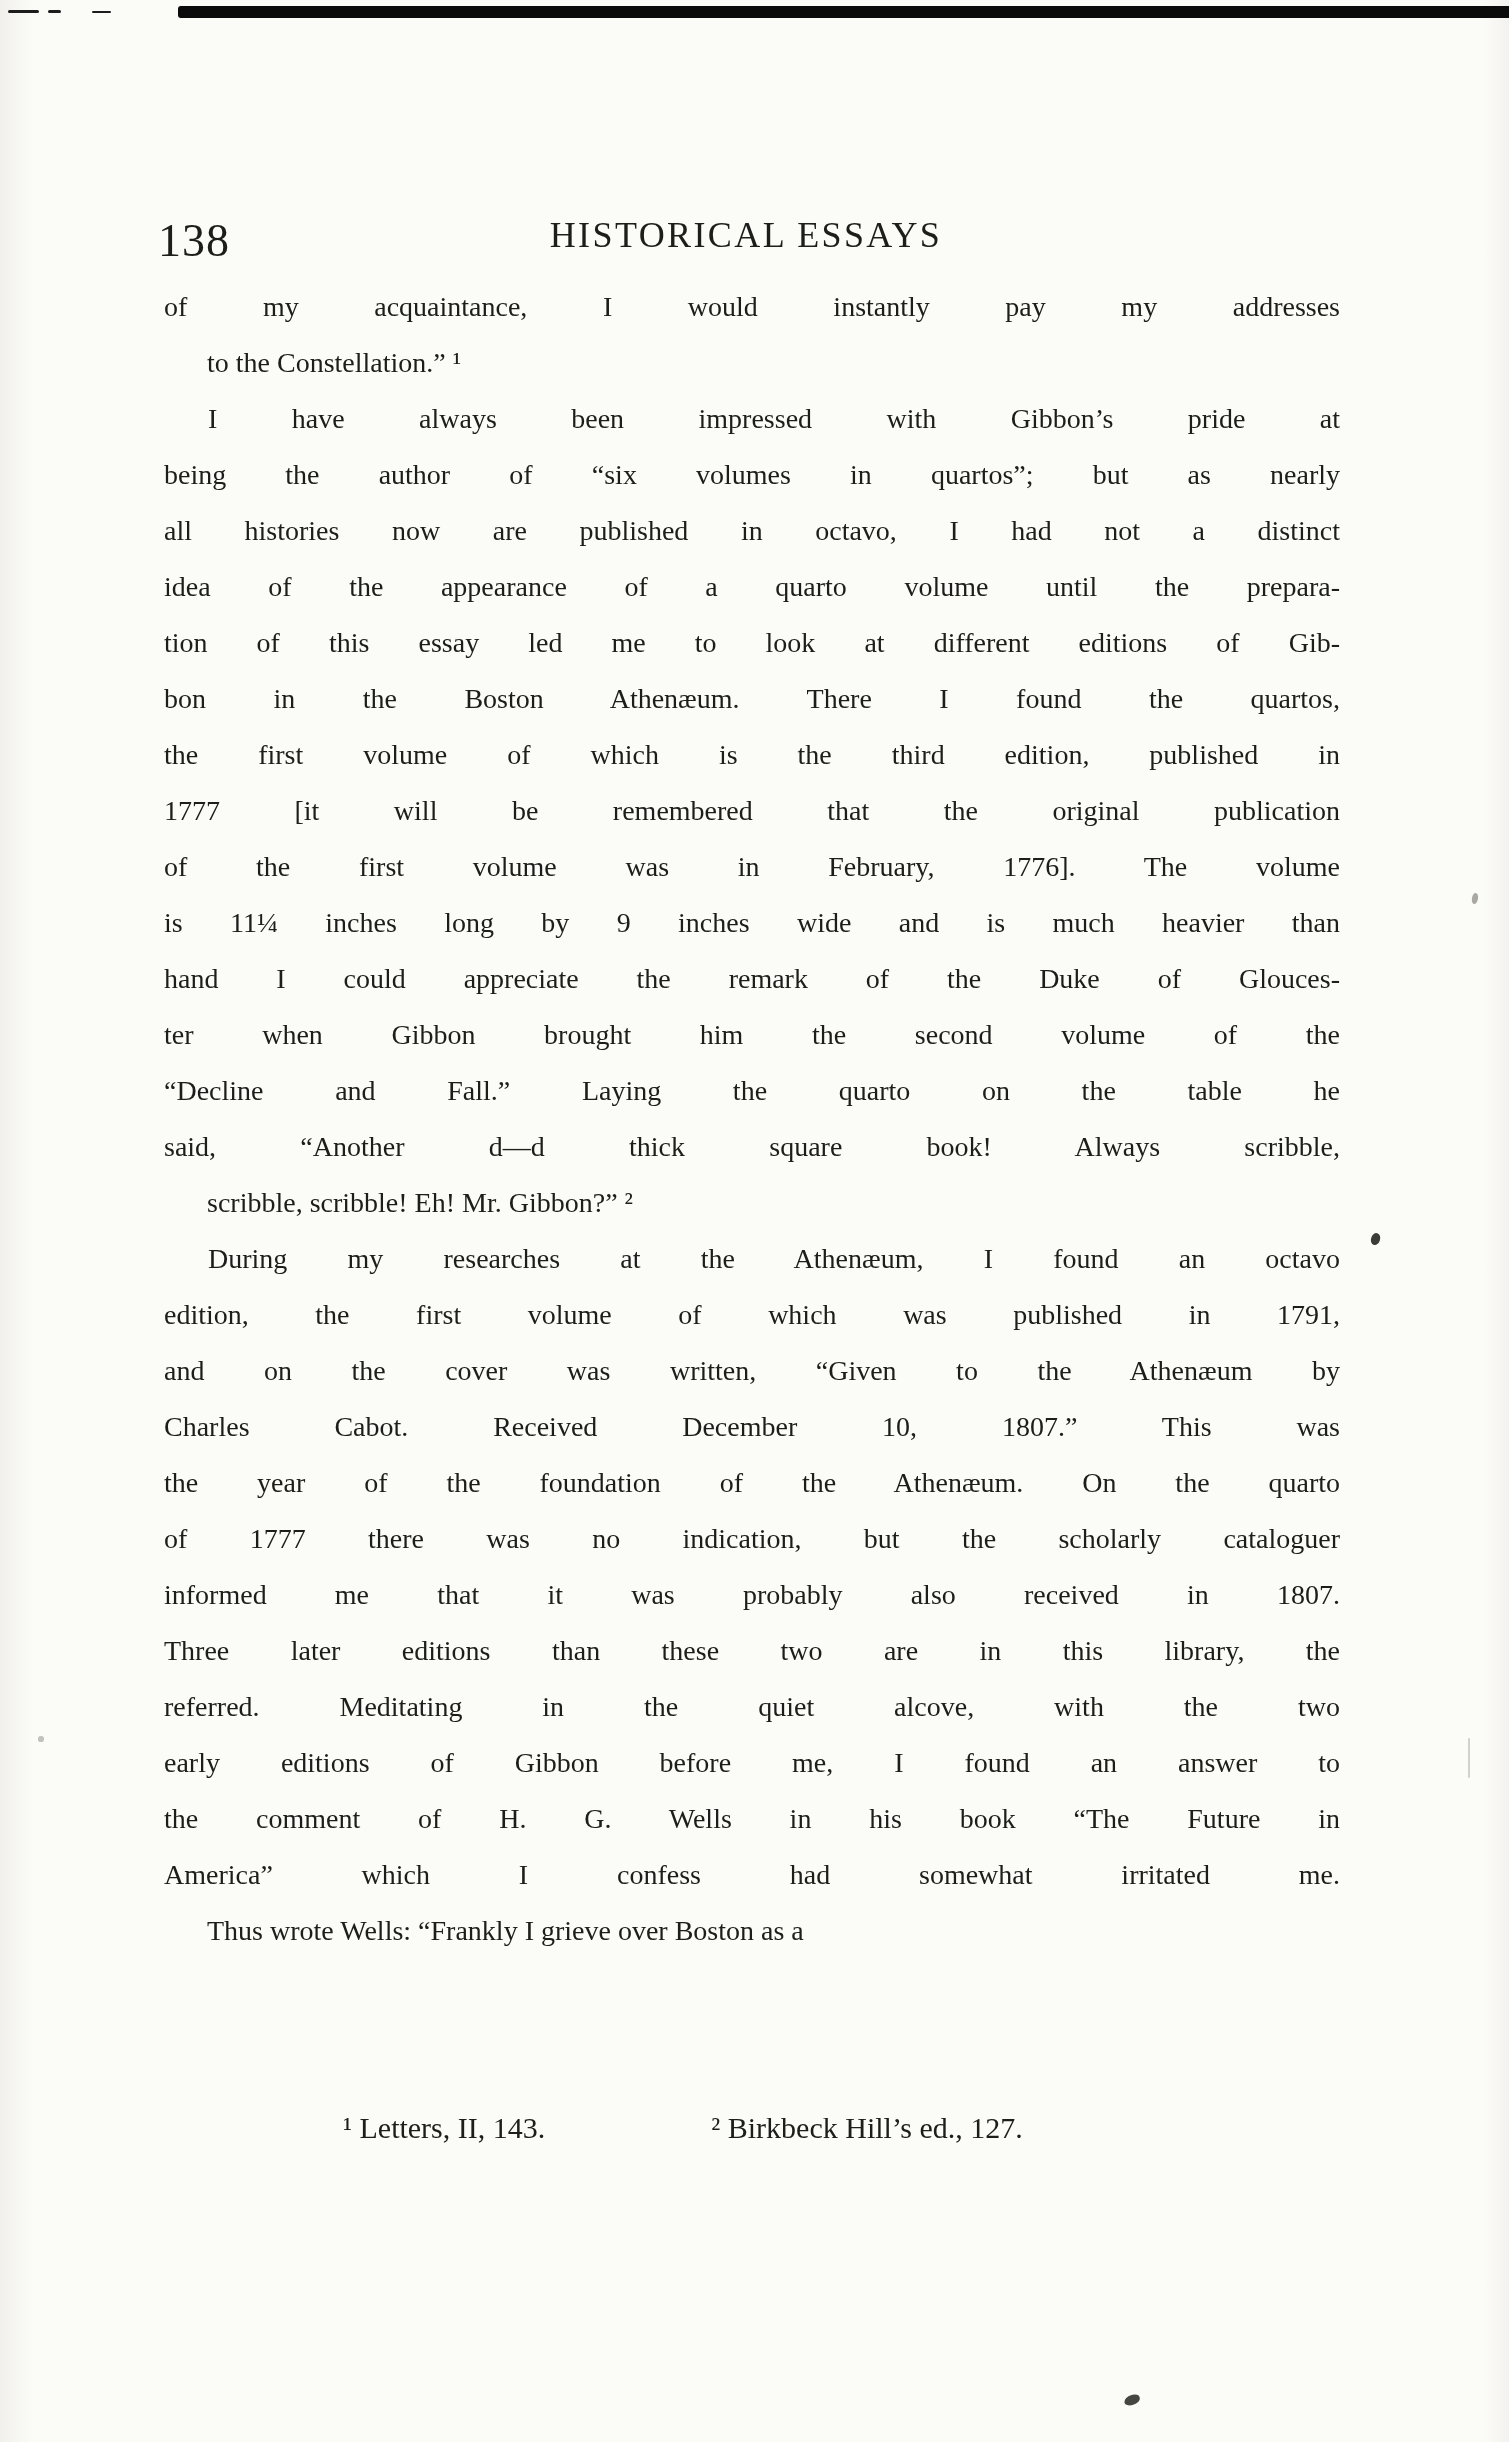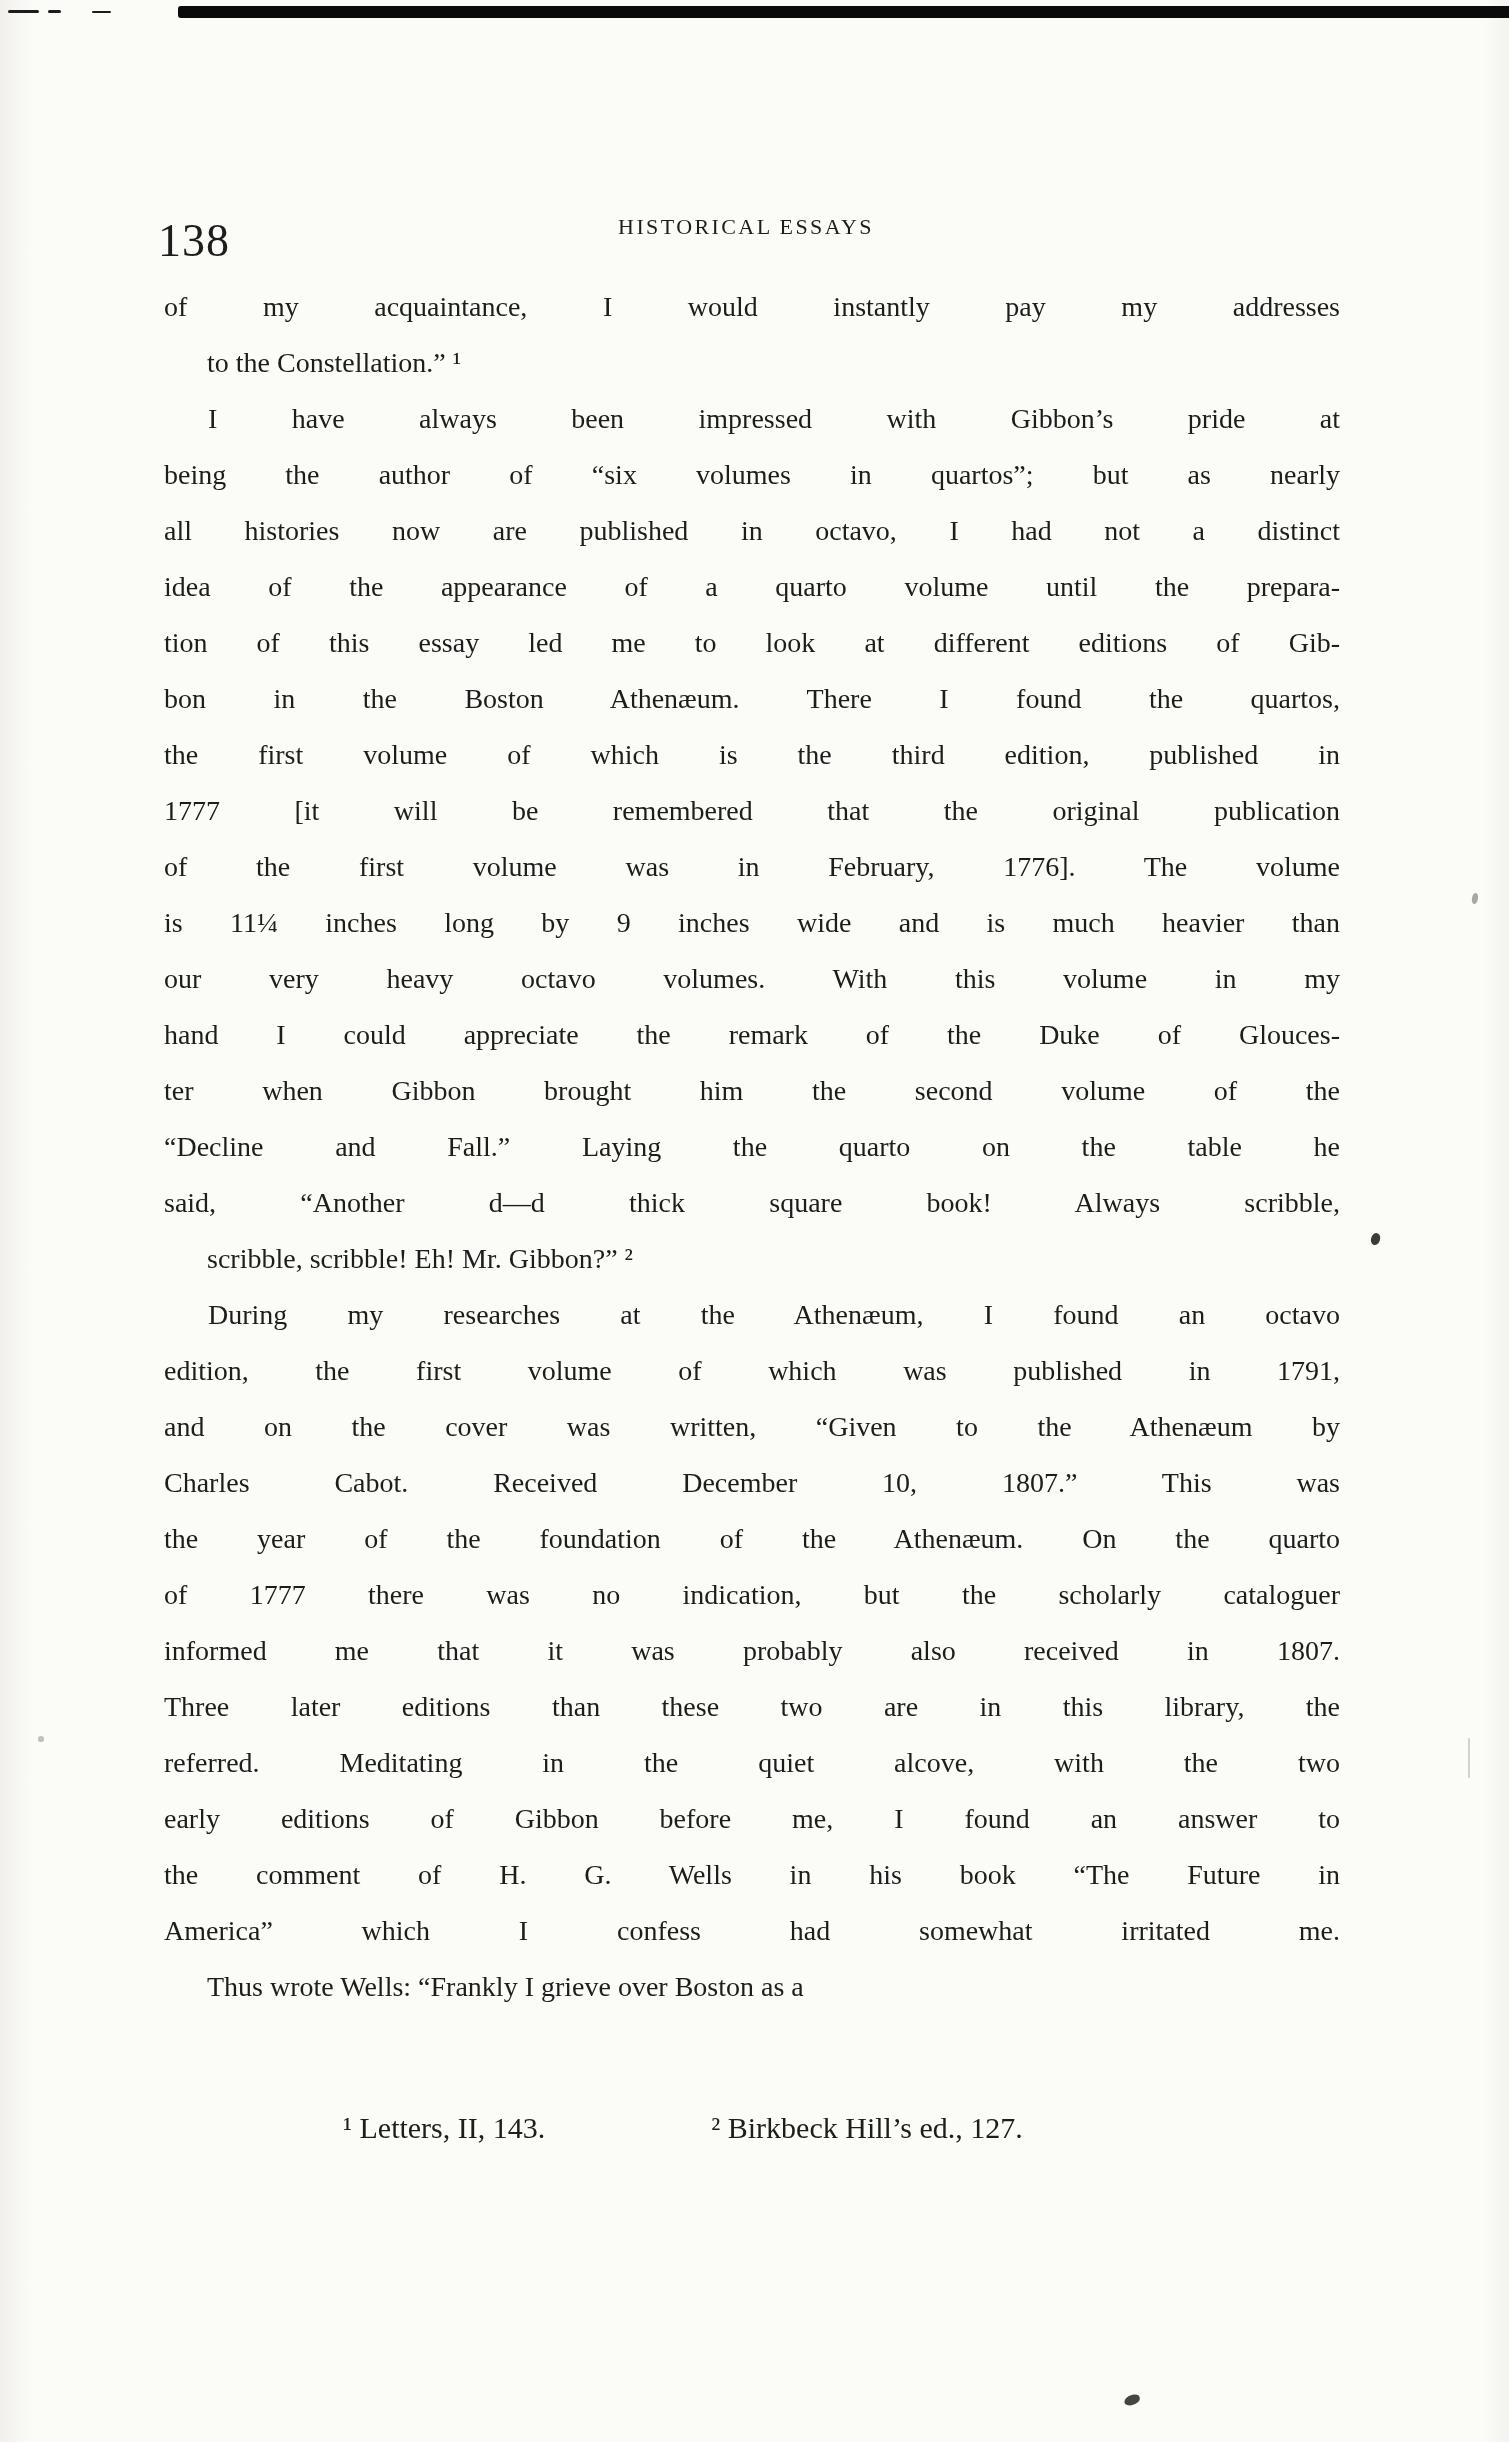--- a/index.html
+++ b/index.html
@@ -34,21 +34,21 @@
   
   .running-header{
     position:absolute;left:158px;top:214px;width:1176px;height:48px;
   }
   .pagenum{
     position:absolute;left:0;top:0;
     font-size:46px;letter-spacing:1px;
   }
   .head{
     display:block;text-align:center;
-    font-size:22px;letter-spacing:2.4px;
+    font-size:36px;letter-spacing:2.4px;
   }
 
   
   .text-block{
     position:absolute;left:164px;top:279px;width:1176px;
     font-size:28px;line-height:56px;
   }
   .line{
     text-align:justify;
     text-align-last:justify;
@@ -92,21 +92,20 @@
       <div class="line indent">I have always been impressed with Gibbon’s pride at</div>
       <div class="line">being the author of “six volumes in quartos”; but as nearly</div>
       <div class="line">all histories now are published in octavo, I had not a distinct</div>
       <div class="line">idea of the appearance of a quarto volume until the prepara-</div>
       <div class="line">tion of this essay led me to look at different editions of Gib-</div>
       <div class="line">bon in the Boston Athenæum.  There I found the quartos,</div>
       <div class="line">the first volume of which is the third edition, published in</div>
       <div class="line">1777 [it will be remembered that the original publication</div>
       <div class="line">of the first volume was in February, 1776].  The volume</div>
       <div class="line">is 11¼ inches long by 9 inches wide and is much heavier than</div>
-      <div class="line">our very heavy octavo volumes.  With this volume in my</div>
       <div class="line">hand I could appreciate the remark of the Duke of Glouces-</div>
       <div class="line">ter when Gibbon brought him the second volume of the</div>
       <div class="line">“Decline and Fall.”  Laying the quarto on the table he</div>
       <div class="line">said, “Another d—d thick square book!  Always scribble,</div>
       <div class="line last">scribble, scribble!  Eh!  Mr. Gibbon?” ²</div>
       <div class="line indent">During my researches at the Athenæum, I found an octavo</div>
       <div class="line">edition, the first volume of which was published in 1791,</div>
       <div class="line">and on the cover was written, “Given to the Athenæum by</div>
       <div class="line">Charles Cabot.  Received December 10, 1807.”  This was</div>
       <div class="line">the year of the foundation of the Athenæum.  On the quarto</div>

